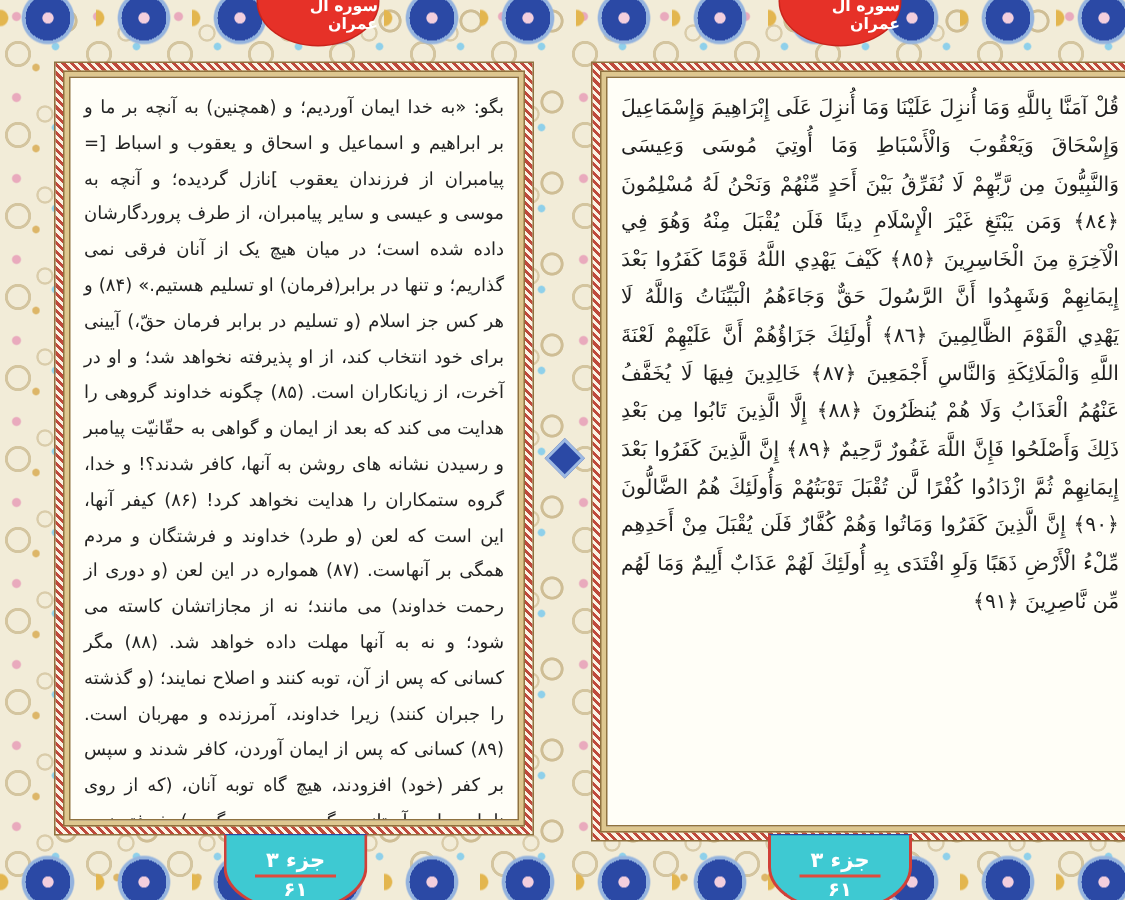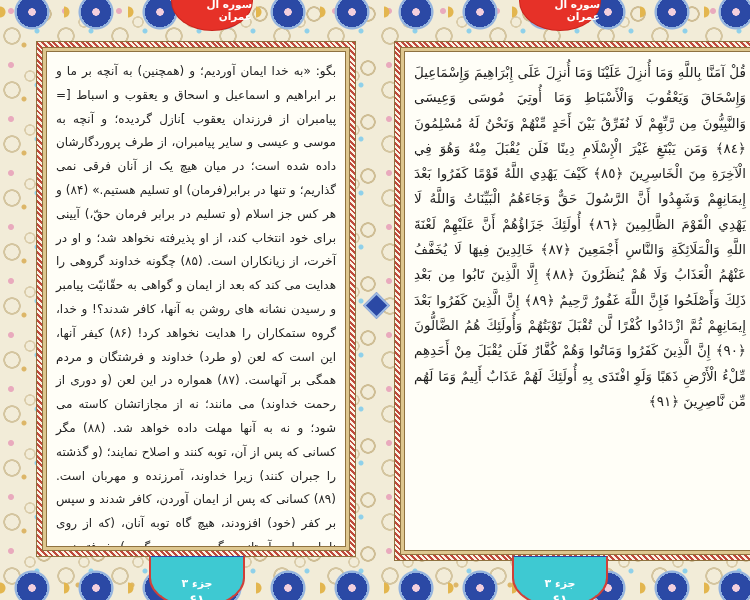--- a/index.html
+++ b/index.html
@@ -52,21 +52,21 @@
   .surah-left{left:172px;}
   .surah-right{left:520px;}
 
   
   .juz-badge{position:absolute;top:556px;width:96px;height:52px;background:#3ec9d2;
     border:2px solid #d04038;border-top:1px solid #2b49a5;
     border-radius:0 0 96px 96px / 0 0 60px 60px;z-index:5;box-sizing:border-box;
     display:flex;flex-direction:column;align-items:center;color:#fff;font-weight:bold;direction:rtl;}
   .juz-left{left:149px;}
   .juz-right{left:512px;}
-  .juz-label{font-size:11px;margin-top:20px;}
+  .juz-label{font-size:14px;margin-top:9px;}
   .juz-divider{width:54px;height:2px;background:#e04a3e;margin:1px 0;}
   .page-num{font-size:13px;}
 </style>
 </head>
 <body>
 
 <div id="stage">
 
   <div class="margin-decor"></div>
   <div class="band band-top"></div>

